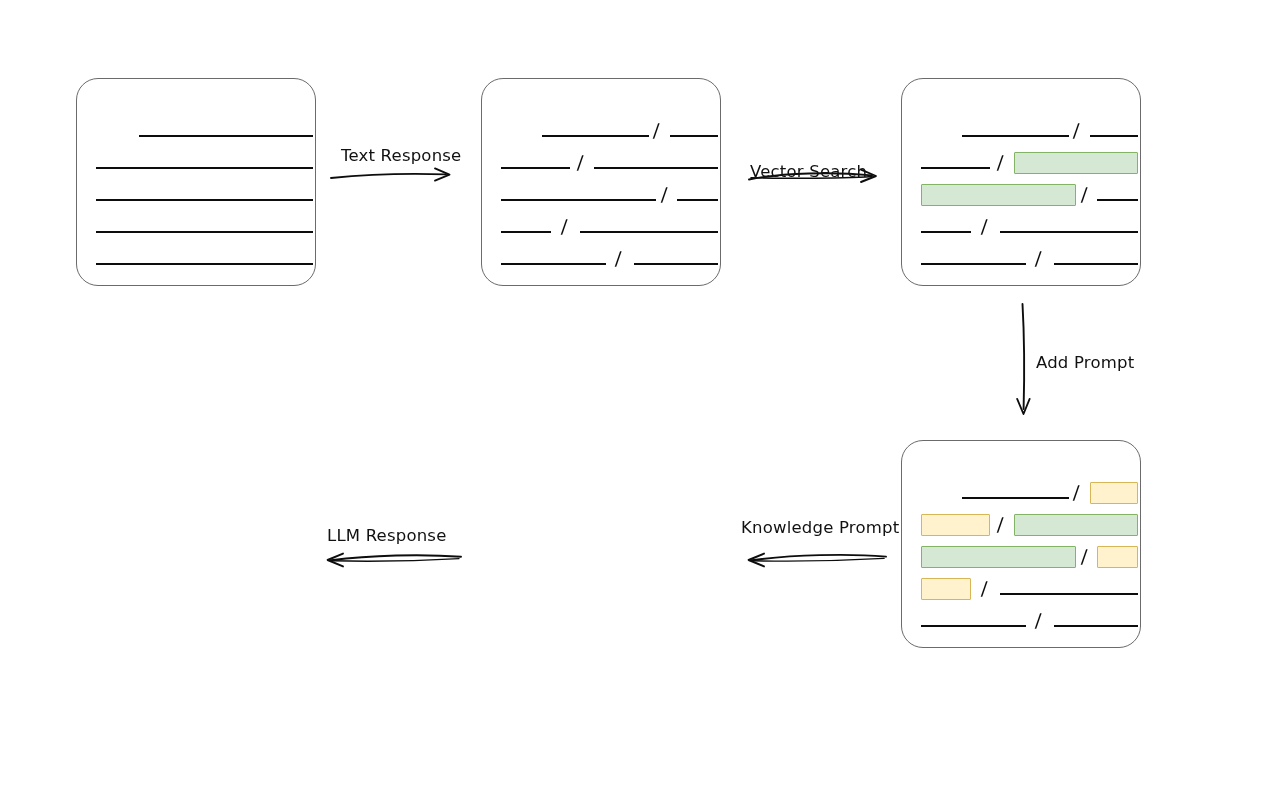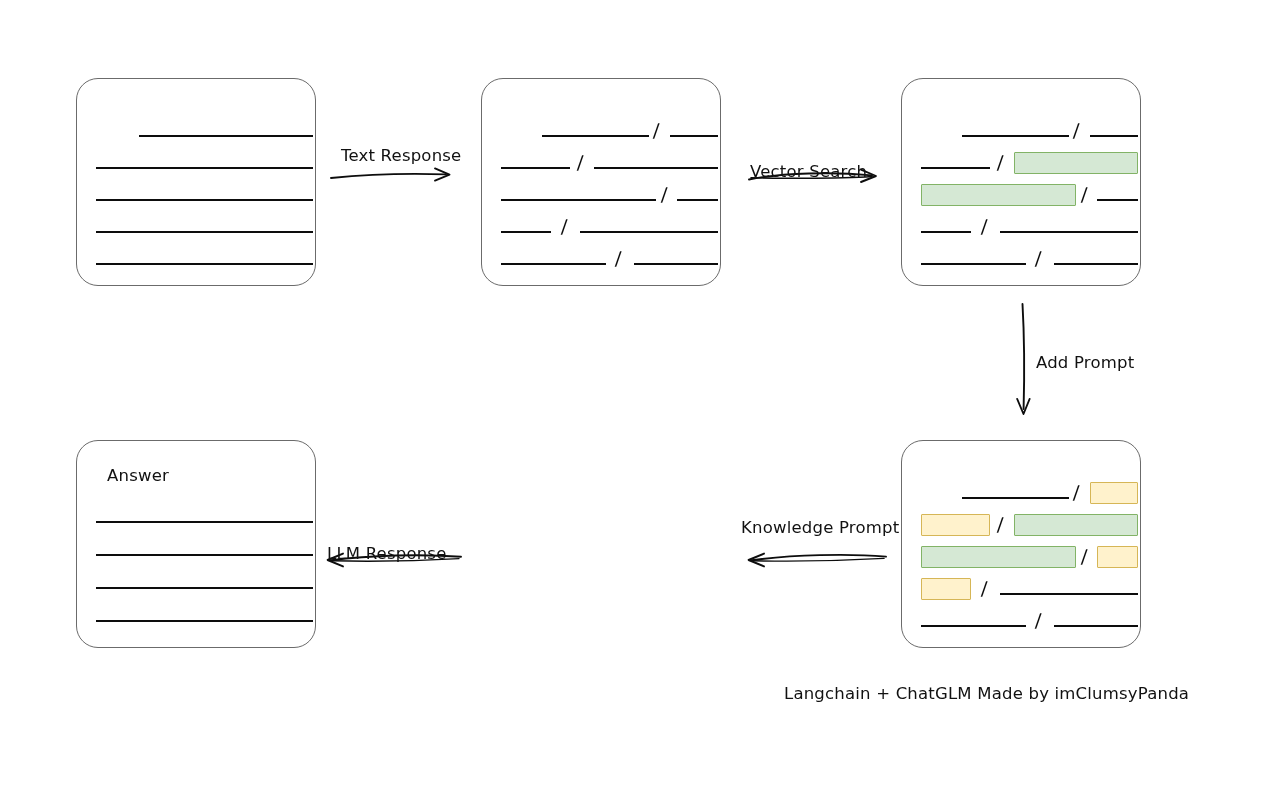--- a/index.html
+++ b/index.html
@@ -245,35 +245,17 @@
   <div class="arrow-label" style="left:741px;top:518px;">Knowledge Prompt</div>
 
 
   <div class="arrow" style="left:318px;top:547px;">
     <svg width="144" height="24" viewBox="0 0 144 24">
       <path d="M143,9.8 C104,6.8 52,8.2 13,13.2" fill="none" stroke="#0d0d0d" stroke-width="1.9" stroke-linecap="round"></path>
       <path d="M141,11.6 C103,13.8 50,14.6 13,13.8" fill="none" stroke="#0d0d0d" stroke-width="1.4" stroke-linecap="round"></path>
       <path d="M25,6.6 L9.6,13 L25,19.4" fill="none" stroke="#0d0d0d" stroke-width="1.9" stroke-linejoin="round" stroke-linecap="round"></path>
     </svg>
   </div>
-  <div class="arrow-label" style="left:327px;top:526px;margin-top:18px;">LLM Response</div>
-
-  <div class="card" id="card-answer" style="left:76px;top:440px;width:240px;height:208px;">
-    <div class="card-label" style="left:30px;top:25px;">Answer</div>
-    <div class="rows">
-        <div class="row" style="left: 0px; right: 0px; top: 68px;">
-          <div class="seg line" style="left: 8%; width: 91%;"></div>
-        </div>
-        <div class="row" style="left: 0px; right: 0px; top: 101px;">
-          <div class="seg line" style="left: 8%; width: 91%;"></div>
-        </div>
-        <div class="row" style="left: 0px; right: 0px; top: 134px;">
-          <div class="seg line" style="left: 8%; width: 91%;"></div>
-        </div>
-        <div class="row" style="left: 0px; right: 0px; top: 167px;">
-          <div class="seg line" style="left: 8%; width: 91%;"></div>
-        </div>
-      </div>
-  </div>
-
-  <div class="caption" style="left:784px;top:684px;">Langchain + ChatGLM Made by imClumsyPanda</div>
+  <div class="arrow-label" style="left:327px;top:526px;">LLM Response</div>
+
+
 
 </div>
 
 </body></html>

